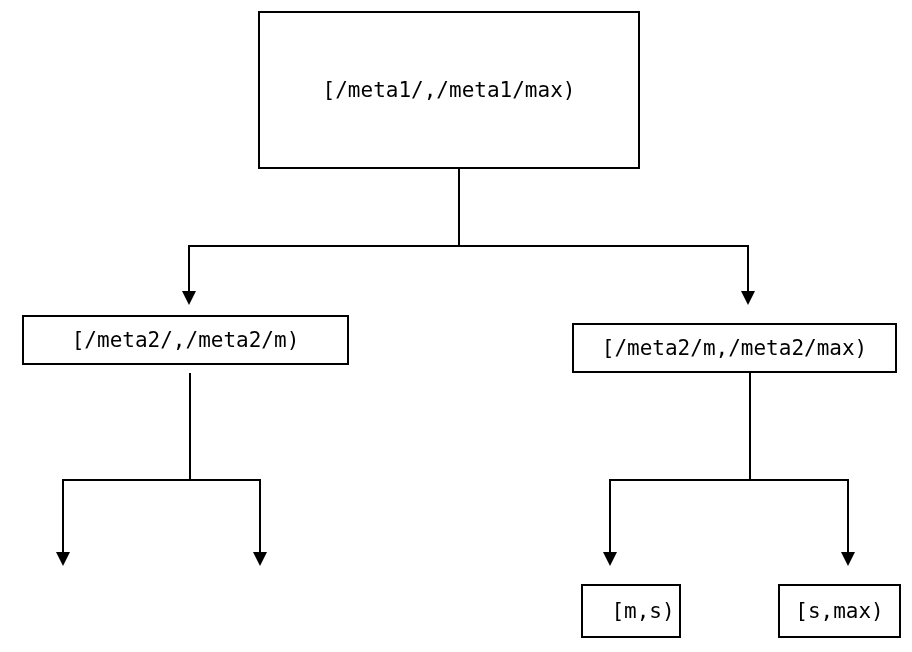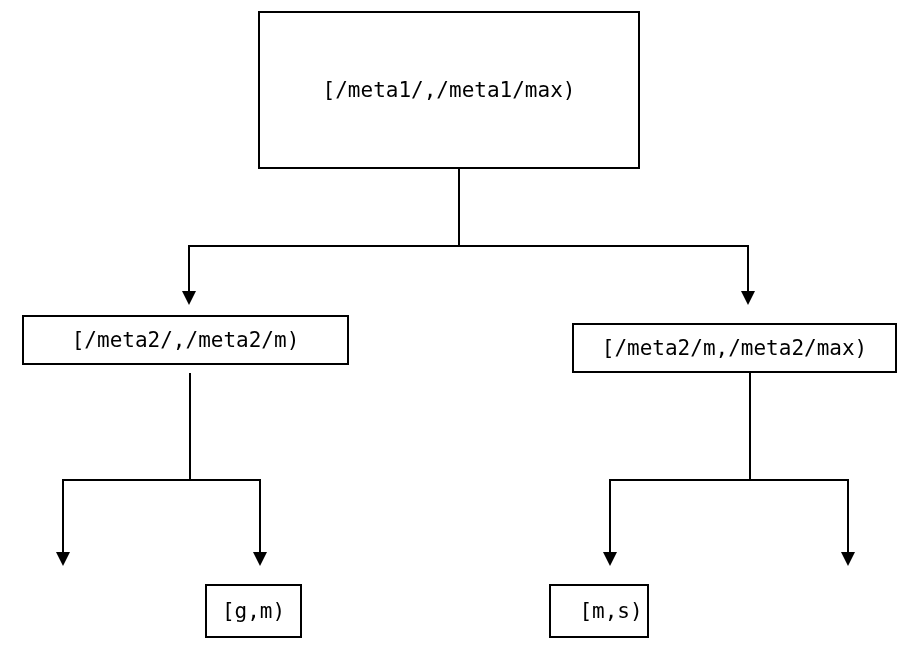--- a/index.html
+++ b/index.html
@@ -62,21 +62,21 @@
     width: 97px;
     height: 54px;
   }
   #node-leaf-gm {
     left: 205px;
     top: 584px;
     width: 97px;
     height: 54px;
   }
   #node-leaf-ms {
-    left: 549px;
+    left: 581px;
     top: 584px;
     width: 100px;
     height: 54px;
     padding-left: 24px;
   }
   #node-leaf-smax {
     left: 778px;
     top: 584px;
     width: 123px;
     height: 54px;
@@ -140,22 +140,22 @@
 
   <div class="node-box" id="node-meta2-lower">
     <span class="node-label">[/meta2/,/meta2/m)</span>
   </div>
 
   <div class="node-box" id="node-meta2-upper">
     <span class="node-label">[/meta2/m,/meta2/max)</span>
   </div>
 
 
-  <div class="node-box" id="node-leaf-gm">
-    <span class="node-label">[g,m)</span>
-  </div>
 
   <div class="node-box" id="node-leaf-ms">
     <span class="node-label">[m,s)</span>
   </div>
 
+  <div class="node-box" id="node-leaf-smax">
+    <span class="node-label">[s,max)</span>
+  </div>
 
 </div>
 
 </body></html>

